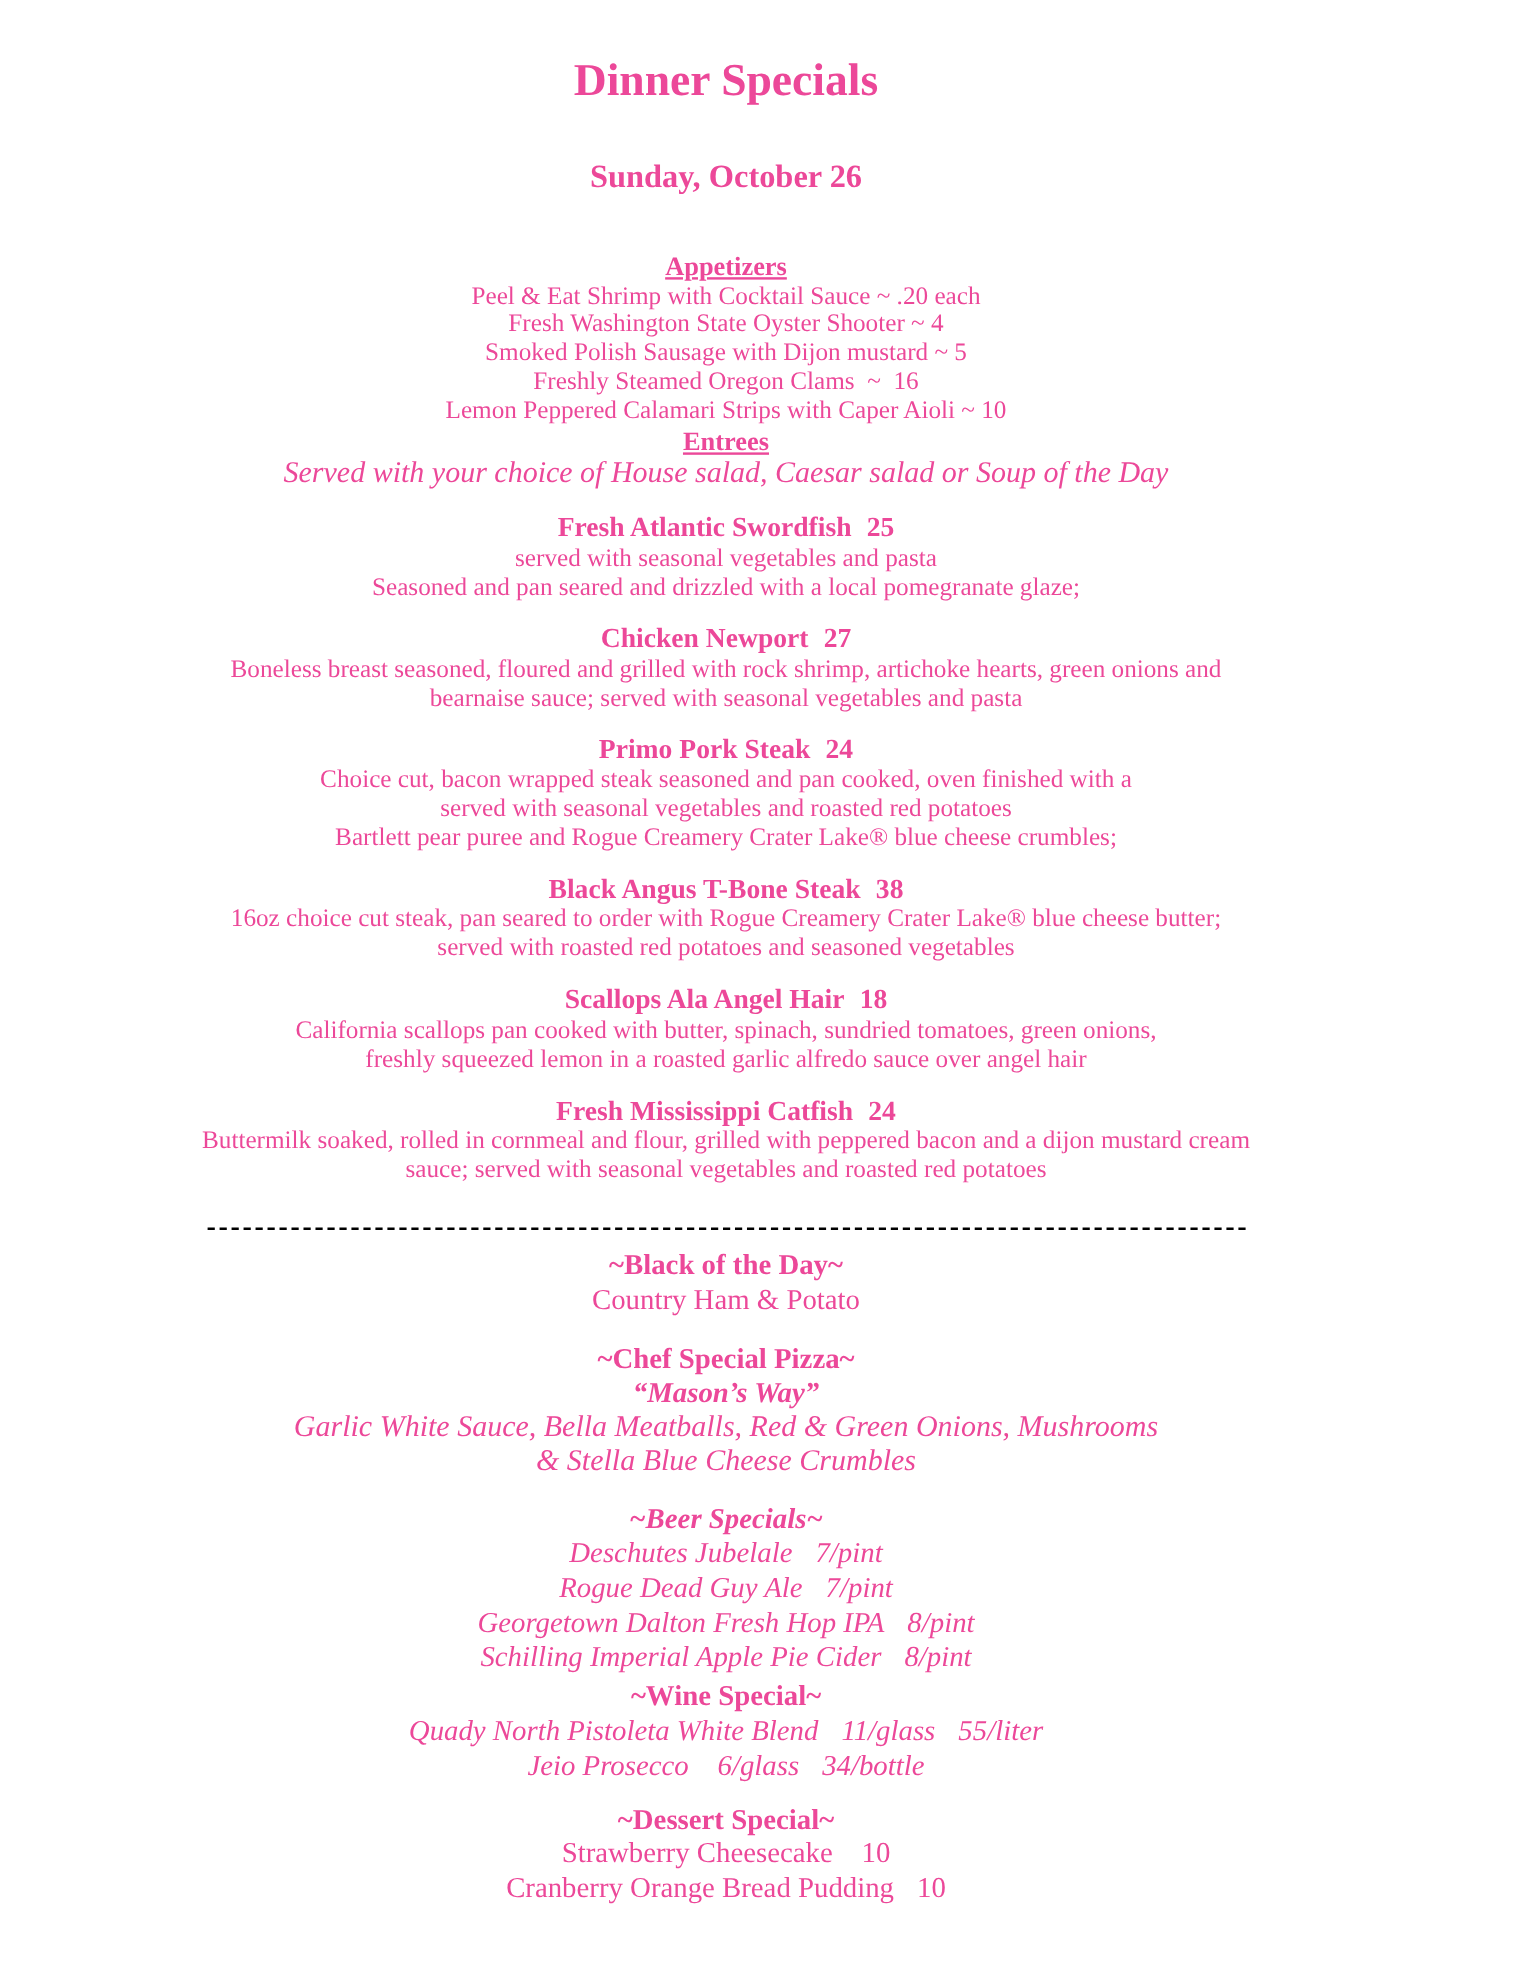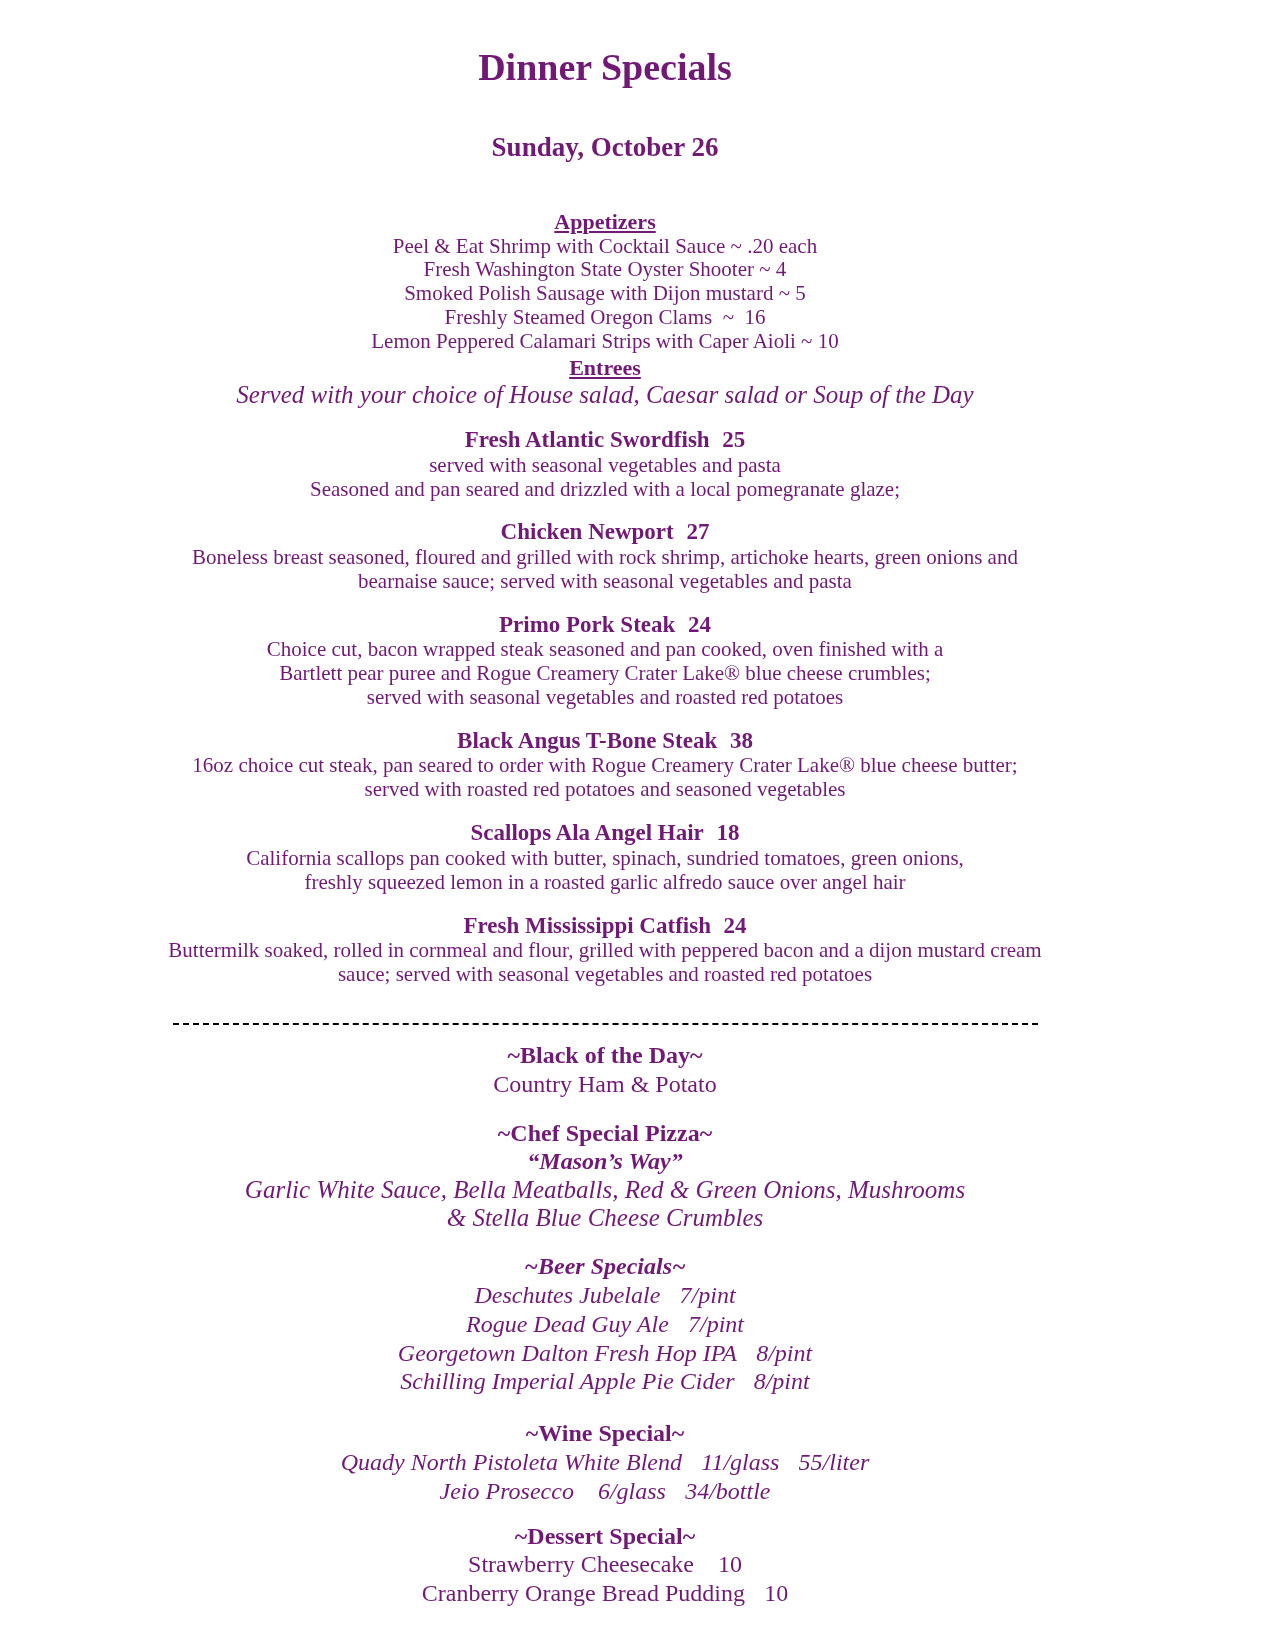--- a/index.html
+++ b/index.html
@@ -5,21 +5,21 @@
   html, body {
     margin: 0;
     padding: 0;
     background: #ffffff;
   }
   .page {
     position: relative;
     width: 1275px;
     height: 1650px;
     background: #ffffff;
-    color: #701a75;
+    color: #ec4899;
     font-family: "Liberation Serif", "DejaVu Serif", serif;
     overflow: hidden;
   }
   .content {
     width: 1040px;
     margin-left: 85px;
     padding-top: 48px;
     text-align: center;
   }
   .title {
@@ -81,21 +81,21 @@
   .italic { font-style: italic; }
   .bold-italic { font-weight: 700; font-style: italic; }
   .soup { margin-top: 16px; }
   .pizza { margin-top: 20px; }
   .pizza-desc {
     font-size: 25px;
     font-style: italic;
     line-height: 1.12;
   }
   .beer { margin-top: 20px; }
-  .wine { margin-top: 23px; }
+  .wine { margin-top: 4px; }
   .dessert { margin-top: 16px; }
   .gap-md { margin-left: 0.8em; }
   .gap-lg { margin-left: 1.0em; }
 </style>
 </head>
 <body>
 
 <div class="page">
   <div class="content">
 
@@ -129,22 +129,22 @@
         </div>
         <div class="entree-desc">Boneless breast seasoned, floured and grilled with rock shrimp, artichoke hearts, green onions and</div>
         <div class="entree-desc">bearnaise sauce; served with seasonal vegetables and pasta</div>
       </div>
 
       <div class="entree">
         <div class="entree-name">
           <span>Primo Pork Steak</span><span class="price-gap">24</span>
         </div>
         <div class="entree-desc">Choice cut, bacon wrapped steak seasoned and pan cooked, oven finished with a</div>
+        <div class="entree-desc">served with seasonal vegetables and roasted red potatoes</div>
         <div class="entree-desc">Bartlett pear puree and Rogue Creamery Crater Lake® blue cheese crumbles;</div>
-        <div class="entree-desc">served with seasonal vegetables and roasted red potatoes</div>
       </div>
 
       <div class="entree">
         <div class="entree-name">
           <span>Black Angus T-Bone Steak</span><span class="price-gap">38</span>
         </div>
         <div class="entree-desc">16oz choice cut steak, pan seared to order with Rogue Creamery Crater Lake® blue cheese butter;</div>
         <div class="entree-desc">served with roasted red potatoes and seasoned vegetables</div>
       </div>
 

